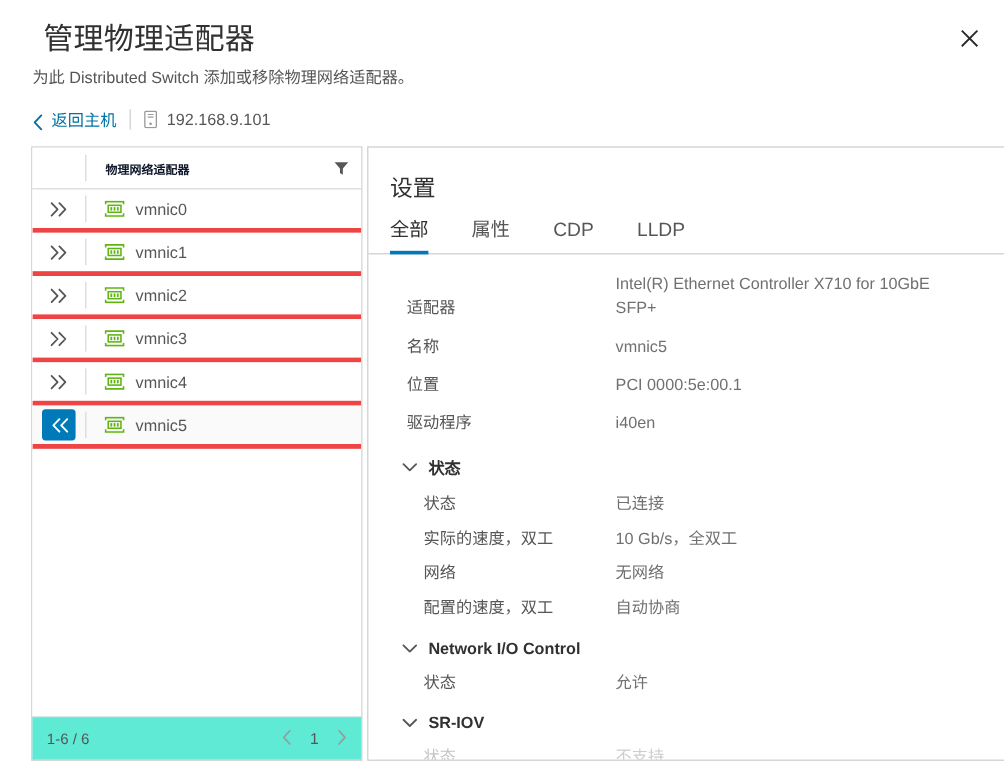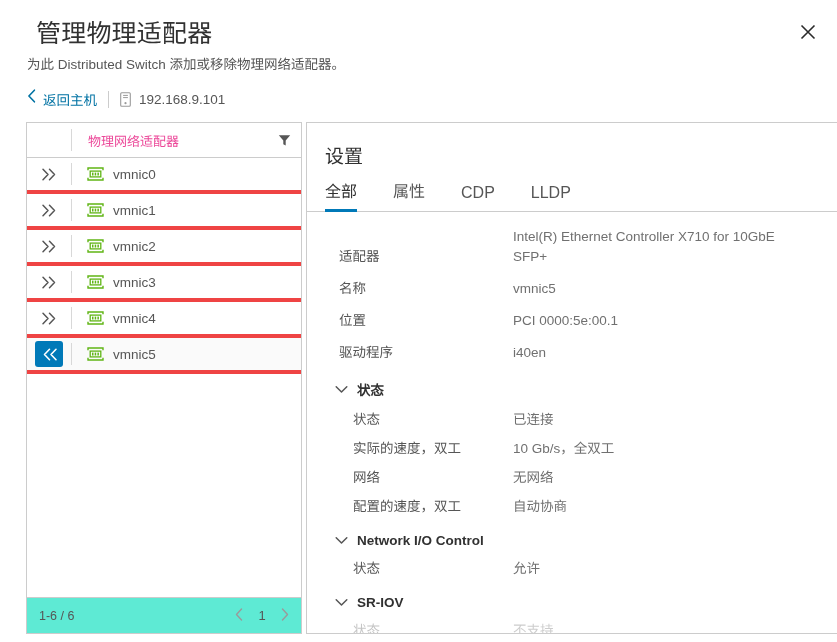--- a/index.html
+++ b/index.html
@@ -30,21 +30,21 @@
     display: flex; align-items: center; justify-content: center;
   }
   .close-x svg { display: block; }
 
   
   .breadcrumb {
     position: absolute; left: 27px; top: 88px;
     display: flex; align-items: center; height: 22px;
     font-size: 13.5px;
   }
-  .bc-back { display: flex; align-items: flex-start; color: #0072a3; cursor: pointer; }
+  .bc-back { display: flex; align-items: flex-end; color: #0072a3; cursor: pointer; }
   .bc-back .chev { margin-right: 7px; display: flex; align-items: center; }
   .bc-back-label { color: #0072a3; font-size: 13.5px; }
   .bc-sep {
     display: inline-block; width: 1px; height: 17px;
     background: #cccccc; margin: 0 11px;
   }
   .bc-host { display: flex; align-items: center; color: #565656; }
   .bc-host .host-ico { margin-right: 8px; display: flex; align-items: center; }
   .bc-host-label { font-size: 13.5px; color: #565656; }
 
@@ -58,21 +58,21 @@
   .list-header {
     height: 35px; min-height: 35px;
     display: flex; align-items: center;
     border-bottom: 1px solid #cccccc;
     background: #fff;
   }
   .lh-spacer { width: 44px; height: 100%; }
   .lh-divider { width: 1px; height: 22px; background: #d8d8d8; }
   .lh-title {
     flex: 1; padding-left: 16px;
-    font-size: 13px; color: #ec4899; font-weight: 400;
+    font-size: 10px; color: #0f172a; font-weight: 700;
   }
   .lh-filter {
     width: 34px; display: flex; align-items: center; justify-content: center;
     cursor: pointer;
   }
 
   .list-body { flex: 1; overflow: hidden; position: relative; background: #fff; }
   .nic-row {
     height: 36px; display: flex; align-items: center;
     border-bottom: 4px solid #ef4444;

